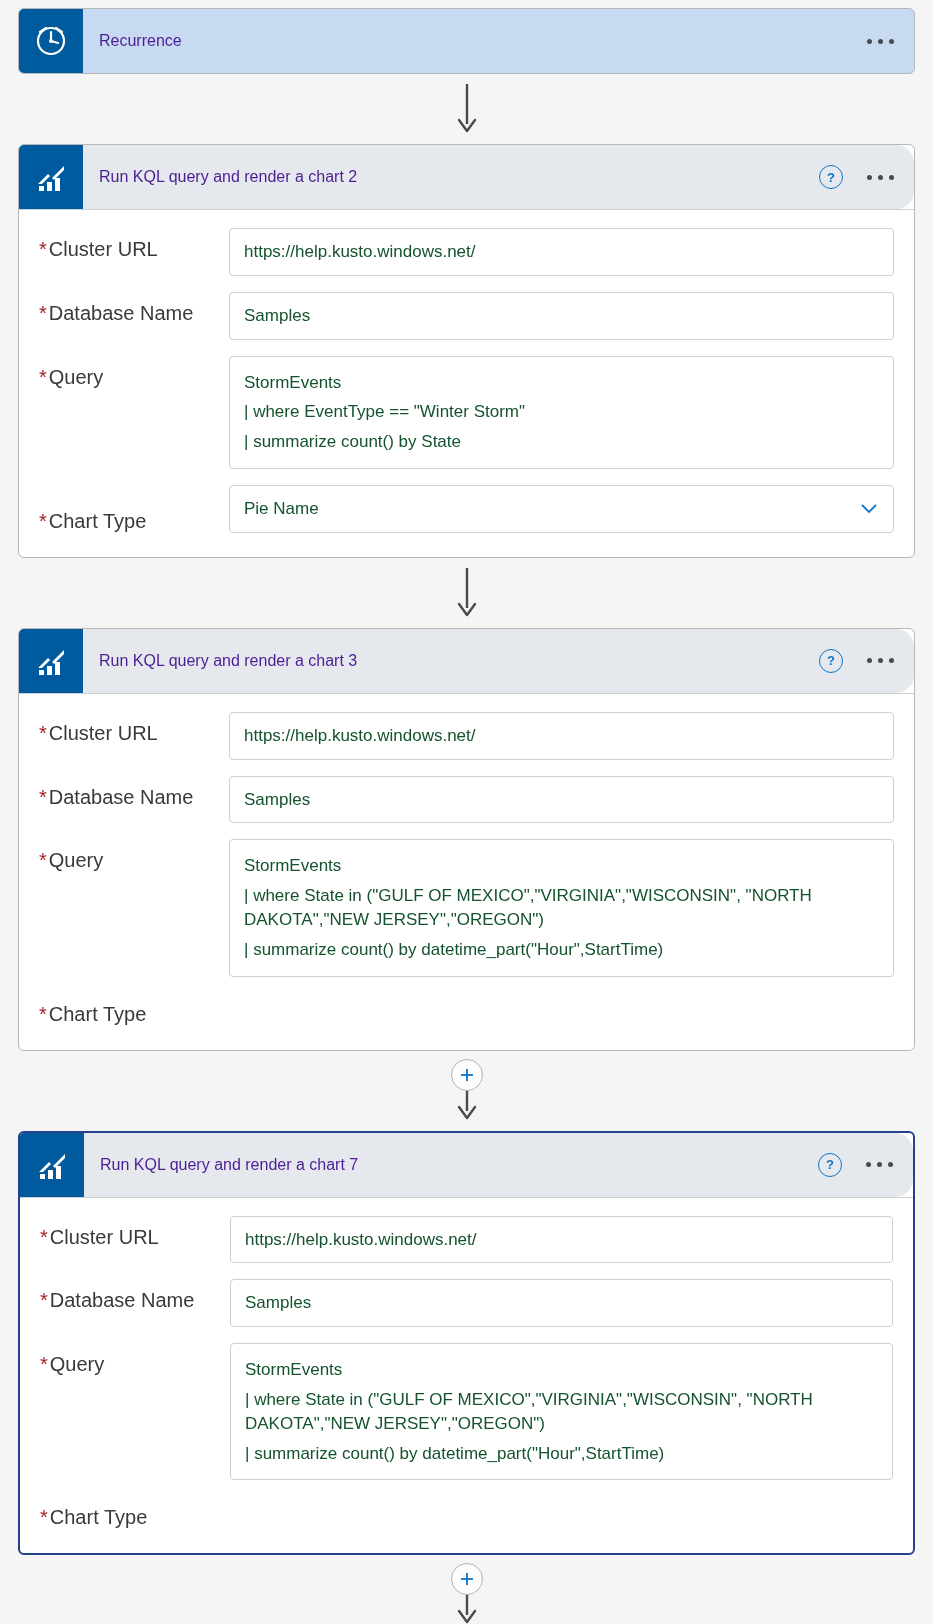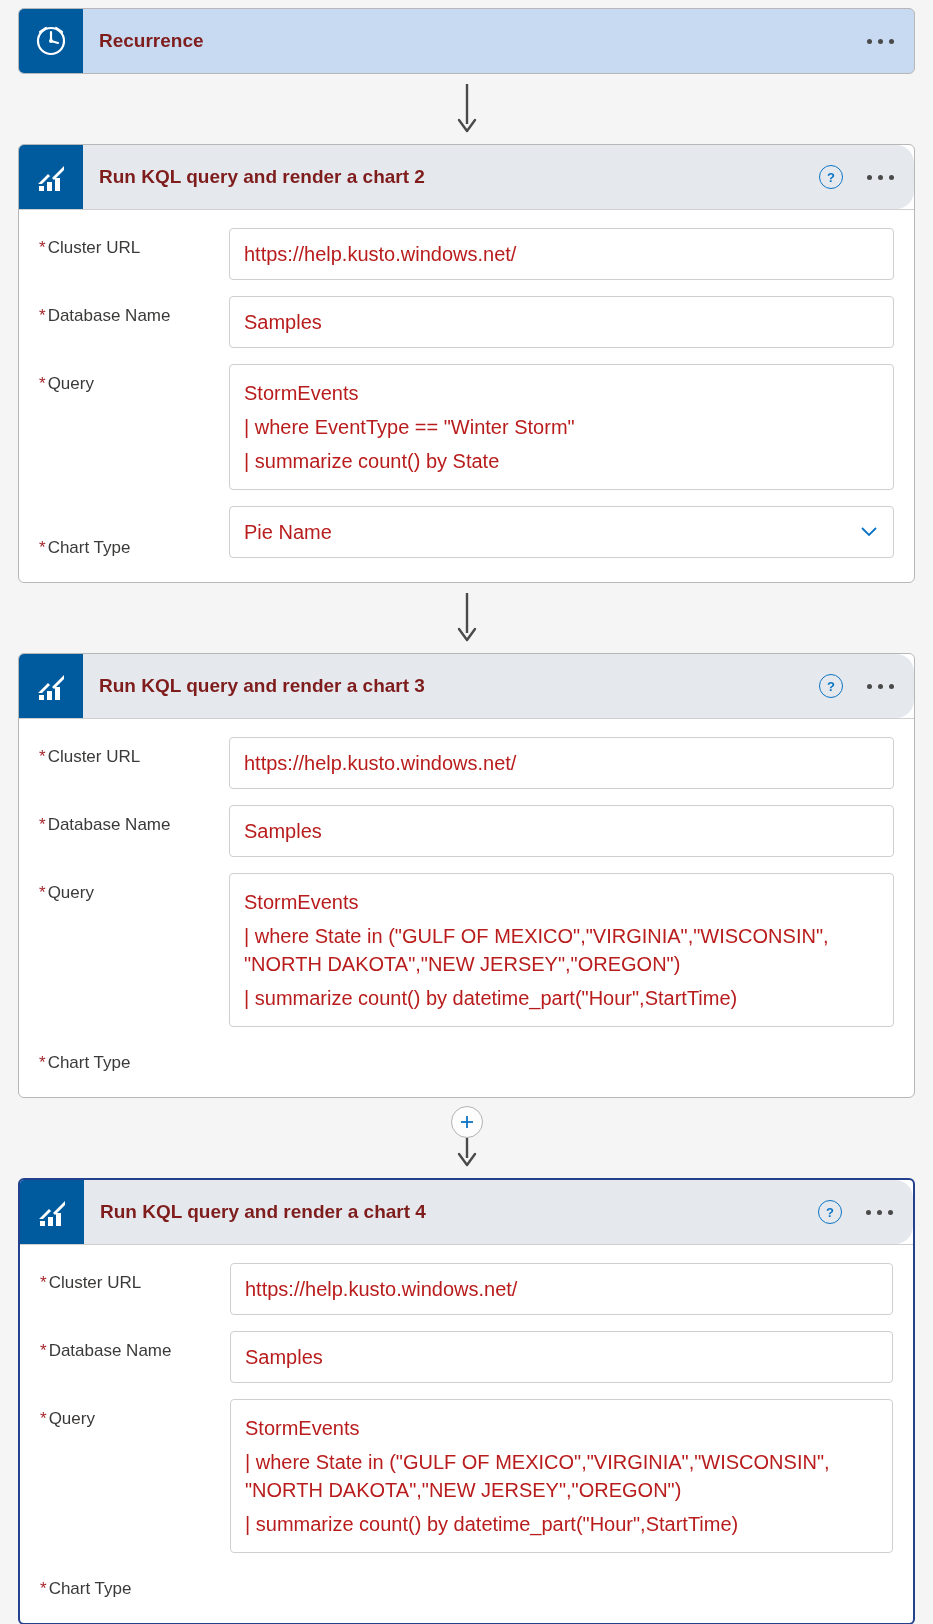--- a/index.html
+++ b/index.html
@@ -20,34 +20,34 @@
   .canvas{width:933px;margin:0;padding:0 0 22px 0;}
   .step{border:1px solid var(--card-border);border-radius:6px;background:#fff;margin:0 18px;overflow:hidden;}
   .step.selected{border:2px solid var(--card-border-strong);}
   .step.firststep{margin-top:8px;}
   
   .collapsed{background:var(--azure-lightblue);}
   .collapsed .hdr{ }
   .hdr{display:flex;align-items:center;min-height:64px;padding:0 18px 0 0;gap:16px;}
   .thumb{width:64px;height:64px;display:flex;align-items:center;justify-content:center;flex:0 0 64px;}
   .thumb.azure{background:var(--azure-blue);}
-  .title{flex:1 1 auto;font-size:19px;font-weight:700;color:#7f1d1d;}
+  .title{flex:1 1 auto;font-size:16px;font-weight:400;color:#4c1d95;}
   .hdr-actions{display:flex;align-items:center;gap:22px;}
   .helpcircle{width:22px;height:22px;border:1.5px solid var(--azure-help);border-radius:50%;display:flex;align-items:center;justify-content:center;color:var(--azure-help);font-weight:600;font-size:13px;}
   .dots{display:flex;gap:6px;padding:2px 2px;}
   .dots span{width:5px;height:5px;border-radius:50%;background:#4a4a4a;}
   .body{padding:18px 20px 24px 20px;border-top:1px solid var(--sep);}
   .row{display:flex;gap:22px;margin-bottom:16px;}
   .row:last-child{margin-bottom:0;align-items:flex-end;}
-  .lbl{flex:0 0 168px;padding-top:10px;font-size:17px;color:var(--label);}
+  .lbl{flex:0 0 168px;padding-top:10px;font-size:20px;color:var(--label);}
   .lbl .req{color:var(--req);margin-right:2px;}
   .fld{flex:1 1 auto;}
   .input, .textarea, .select{
     width:100%;box-sizing:border-box;border:1px solid var(--sep);border-radius:4px;
-    background:#fff;font:inherit;font-size:20px;color:#b91c1c;padding:11px 14px;
+    background:#fff;font:inherit;font-size:17px;color:#14532d;padding:11px 14px;
     line-height:1.4;
   }
   .textarea{resize:none;white-space:pre-wrap;}
   .textarea .line{display:block;padding:3px 0;}
   .select{display:flex;align-items:center;justify-content:space-between;cursor:pointer;}
   .select .val{ }
   .chev{width:20px;height:14px;display:inline-block;}
   .chev svg{display:block;}
   
   .arrow-wrap{display:flex;flex-direction:column;align-items:center;margin:8px 0 8px 0;position:relative;}
@@ -211,21 +211,21 @@
         <div class="thumb azure">
       <svg width="34" height="34" viewBox="0 0 34 34">
         <g fill="#fff">
           <polygon points="4,24 14,14 18,18 30,6 30,10 20,20 16,16 8,24"></polygon>
           <rect x="5" y="26" width="5" height="5"></rect>
           <rect x="13" y="22" width="5" height="9"></rect>
           <rect x="21" y="18" width="5" height="13"></rect>
         </g>
       </svg>
         </div>
-        <div class="title">Run KQL query and render a chart 4</div>
+        <div class="title">Run KQL query and render a chart 7</div>
         <div class="hdr-actions">
           <div class="helpcircle">?</div>
           <div class="dots">
             <span></span>
             <span></span>
             <span></span>
           </div>
         </div>
       </div>
       <div class="body">

